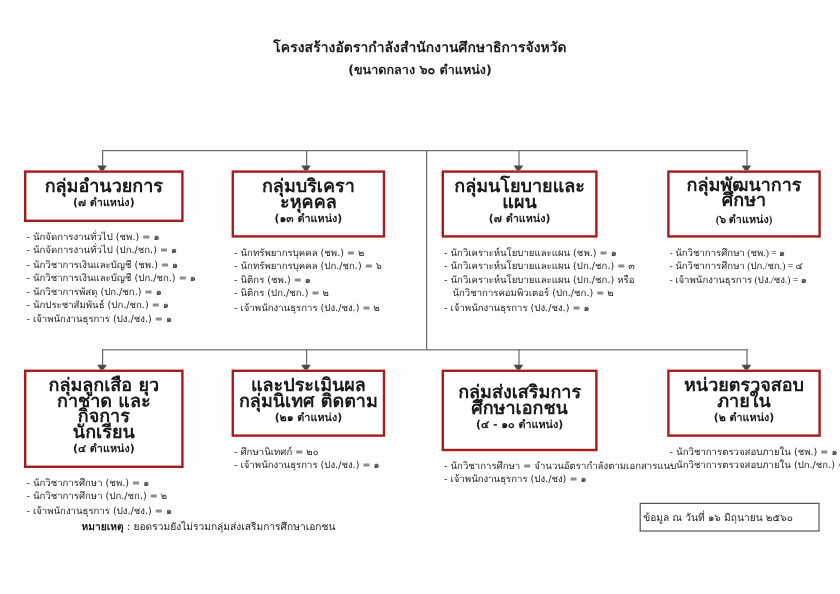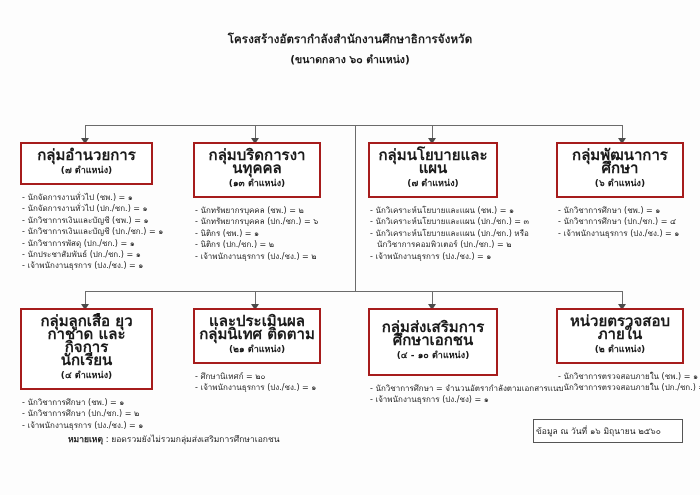--- a/index.html
+++ b/index.html
@@ -148,21 +148,21 @@
       <li>- นักวิชาการเงินและบัญชี (ชพ.)  = ๑</li>
       <li>- นักวิชาการเงินและบัญชี (ปก./ชก.)  = ๑</li>
       <li>- นักวิชาการพัสดุ (ปก./ชก.)  = ๑</li>
       <li>- นักประชาสัมพันธ์ (ปก./ชก.)  = ๑</li>
       <li>- เจ้าพนักงานธุรการ (ปง./ชง.)  = ๑</li>
     </ul>
   </div>
 
   <div class="node" style="left:193px; top:142px; width:128px;">
     <div class="node-head">
-      <span class="node-title">กลุ่มบริดการงานทุคคล</span>
+      <span class="node-title">กลุ่มบริเคราะหุคคล</span>
       <span class="node-count">(๑๓ ตำแหน่ง)</span>
     </div>
     <ul class="node-list">
       <li>- นักทรัพยากรบุคคล (ชพ.) = ๒</li>
       <li>- นักทรัพยากรบุคคล (ปก./ชก.)  = ๖</li>
       <li>- นิติกร (ชพ.) = ๑</li>
       <li>- นิติกร (ปก./ชก.) = ๒</li>
       <li>- เจ้าพนักงานธุรการ (ปง./ชง.) = ๒</li>
     </ul>
   </div>
@@ -174,21 +174,21 @@
     </div>
     <ul class="node-list">
       <li>- นักวิเคราะห์นโยบายและแผน (ชพ.) = ๑</li>
       <li>- นักวิเคราะห์นโยบายและแผน (ปก./ชก.)  = ๓</li>
       <li>- นักวิเคราะห์นโยบายและแผน (ปก./ชก.) หรือ</li>
       <li class="indent">  นักวิชาการคอมพิวเตอร์ (ปก./ชก.)  = ๒</li>
       <li>- เจ้าพนักงานธุรการ (ปง./ชง.) = ๑</li>
     </ul>
   </div>
 
-  <div class="node" style="left:556px; top:142px; width:128px;">
+  <div class="node" style="left:556px; top:142px; width:128px;font-family:Liberation Serif, serif;">
     <div class="node-head">
       <span class="node-title">กลุ่มพัฒนาการศึกษา</span>
       <span class="node-count">(๖ ตำแหน่ง)</span>
     </div>
     <ul class="node-list">
       <li>- นักวิชาการศึกษา (ชพ.) = ๑</li>
       <li>- นักวิชาการศึกษา (ปก./ชก.)  = ๔</li>
       <li>- เจ้าพนักงานธุรการ (ปง./ชง.) = ๑</li>
     </ul>
   </div>

